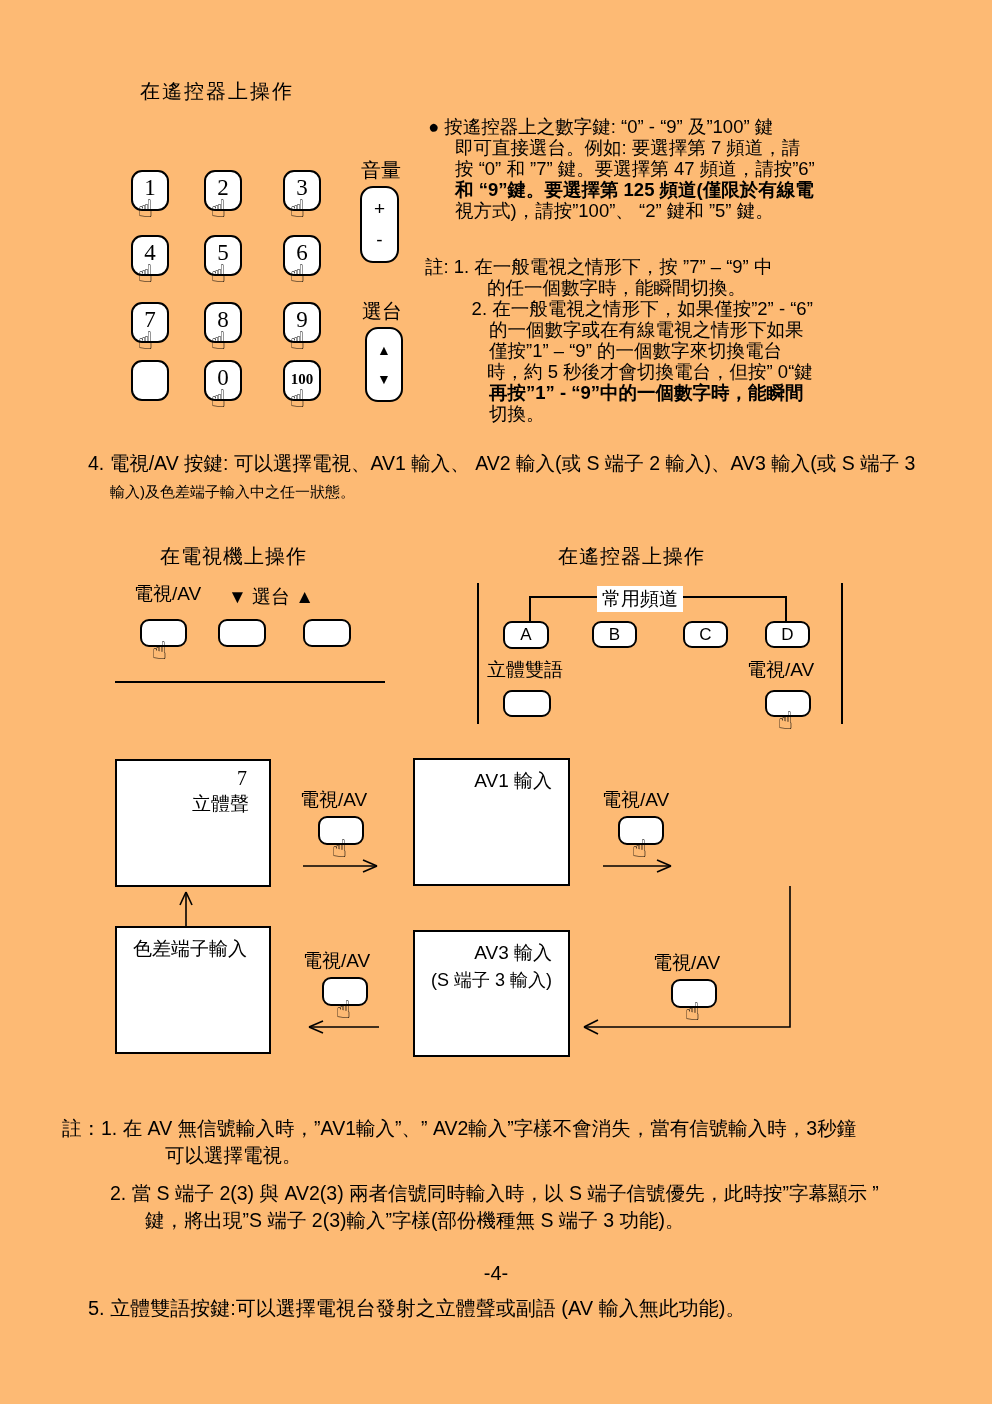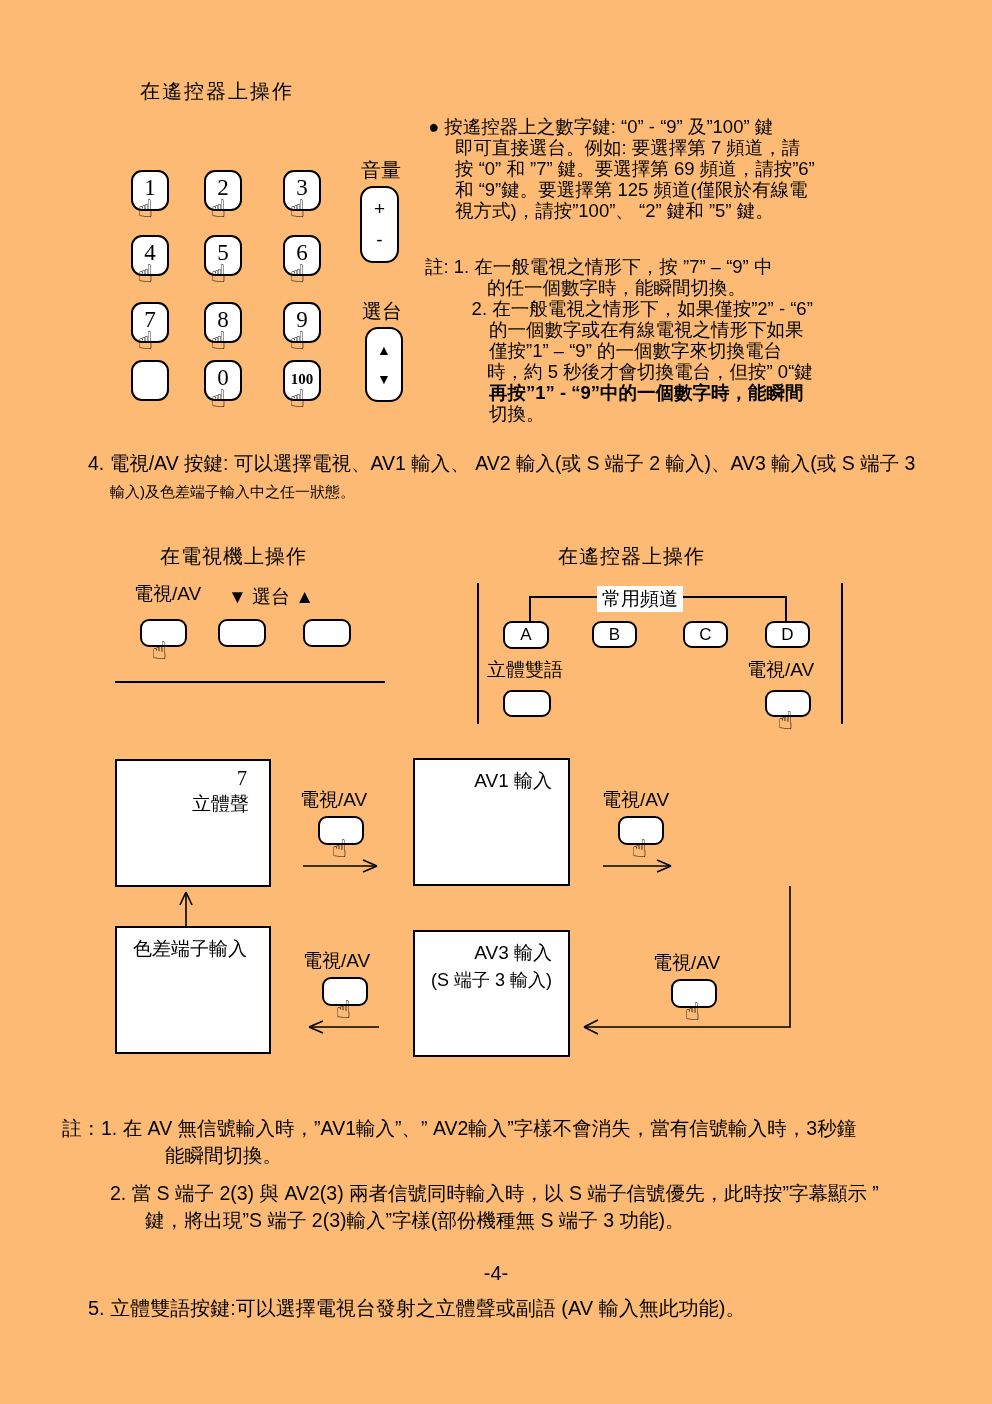--- a/index.html
+++ b/index.html
@@ -26,22 +26,22 @@
 </head>
 <body>
 
 <div id="page">
 
   <div class="abs t20" style="left:140px;top:78px;letter-spacing:2px;">在遙控器上操作</div>
 
   <div class="abs" style="left:428px;top:116px;">
     <div class="t18">● 按遙控器上之數字鍵: “0” - “9” 及”100” 鍵</div>
     <div class="t18" style="padding-left:27px;">即可直接選台。例如: 要選擇第 7 頻道，請</div>
-    <div class="t18" style="padding-left:27px;">按 “0” 和 ”7” 鍵。要選擇第 69 頻道，請按”6”</div>
-    <div class="t18" style="padding-left:27px;">和 “9”鍵。要選擇第 125 頻道(僅限於有線電</div>
+    <div class="t18" style="padding-left:27px;">按 “0” 和 ”7” 鍵。要選擇第 47 頻道，請按”6”</div>
+    <div class="t18" style="padding-left:27px;font-weight:bold;">和 “9”鍵。要選擇第 125 頻道(僅限於有線電</div>
     <div class="t18" style="padding-left:27px;">視方式)，請按”100”、 “2” 鍵和 ”5” 鍵。</div>
   </div>
 
   <div class="abs" style="left:425px;top:256px;">
     <div class="noteline">註: 1. 在一般電視之情形下，按 ”7” – “9” 中</div>
     <div class="noteline" style="padding-left:62px;">的任一個數字時，能瞬間切換。</div>
     <div class="noteline" style="padding-left:38px;text-align:right;">2. 在一般電視之情形下，如果僅按”2” - “6”</div>
     <div class="noteline" style="padding-left:64px;">的一個數字或在有線電視之情形下如果</div>
     <div class="noteline" style="padding-left:64px;">僅按”1” – “9” 的一個數字來切換電台</div>
     <div class="noteline" style="padding-left:62px;">時，約 5 秒後才會切換電台，但按” 0“鍵</div>
@@ -170,21 +170,21 @@
     <line x1="6" y1="8" x2="20" y2="14" stroke="#000" stroke-width="1.6"></line>
   </svg>
 
   <svg class="abs" style="left:176px;top:888px;" width="20" height="40">
     <line x1="10" y1="38" x2="10" y2="4" stroke="#000" stroke-width="1.6"></line>
     <line x1="10" y1="4" x2="4" y2="17" stroke="#000" stroke-width="1.6"></line>
     <line x1="10" y1="4" x2="16" y2="17" stroke="#000" stroke-width="1.6"></line>
   </svg>
 
   <div class="abs t19" style="left:62px;top:1115px;font-size:19.5px;">註：1. 在 AV 無信號輸入時，”AV1輸入”、” AV2輸入”字樣不會消失，當有信號輸入時，3秒鐘</div>
-  <div class="abs t19" style="left:165px;top:1142px;font-size:19.5px;">能瞬間切換。</div>
+  <div class="abs t19" style="left:165px;top:1142px;font-size:19.5px;">可以選擇電視。</div>
   <div class="abs t19" style="left:110px;top:1180px;font-size:19.5px;">2. 當 S 端子 2(3) 與 AV2(3) 兩者信號同時輸入時，以 S 端子信號優先，此時按”字幕顯示 ”</div>
   <div class="abs t19" style="left:145px;top:1207px;font-size:19.5px;">鍵，將出現”S 端子 2(3)輸入”字樣(部份機種無 S 端子 3 功能)。</div>
 
   <div class="abs t20" style="left:0;top:1262px;width:992px;text-align:center;white-space:normal;">-4-</div>
 
   <div class="abs t20" style="left:88px;top:1295px;">5. 立體雙語按鍵:可以選擇電視台發射之立體聲或副語 (AV 輸入無此功能)。</div>
 
 </div>
 
 </body></html>

